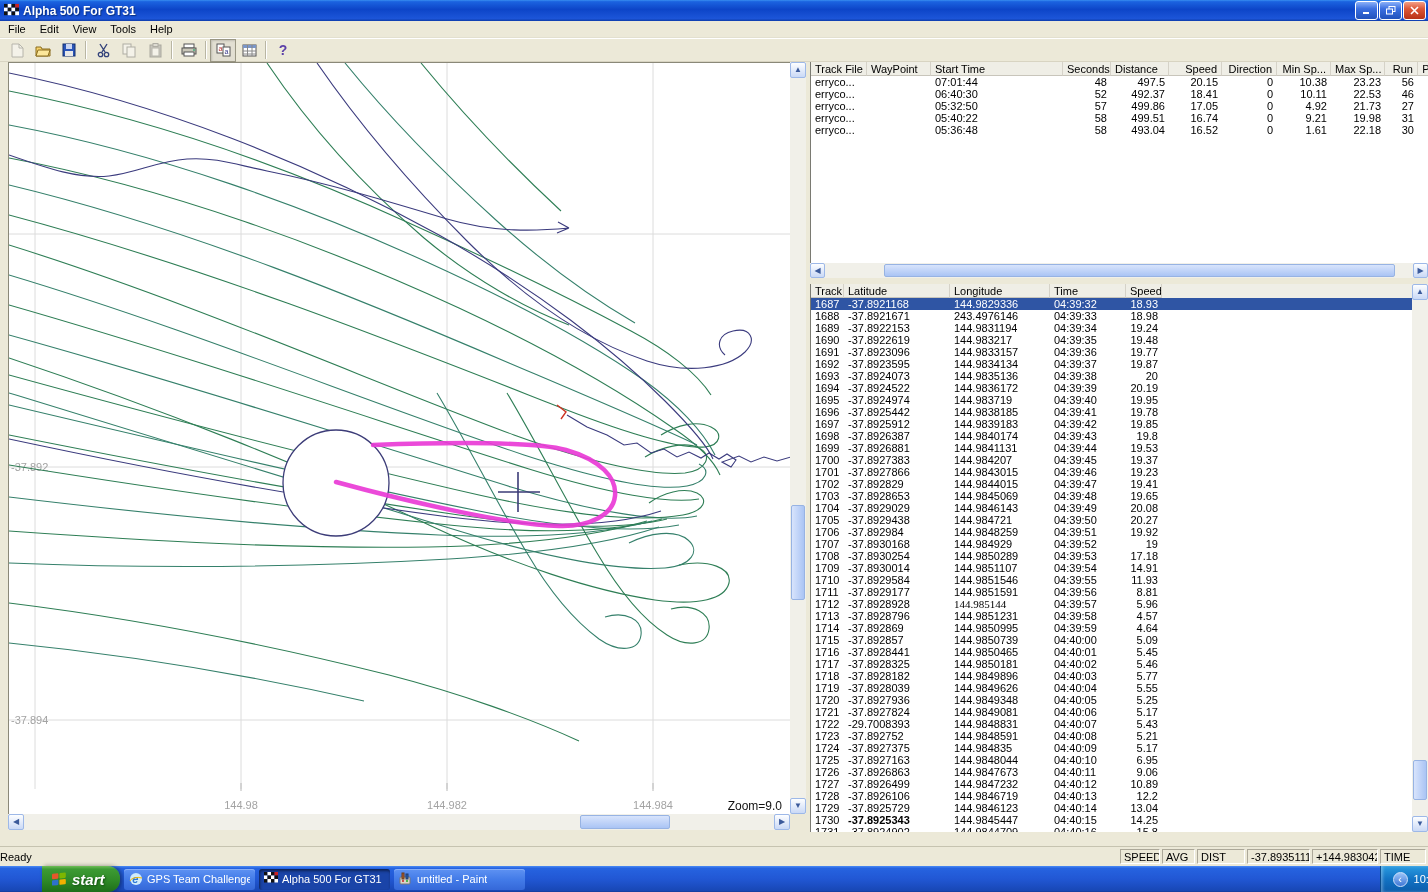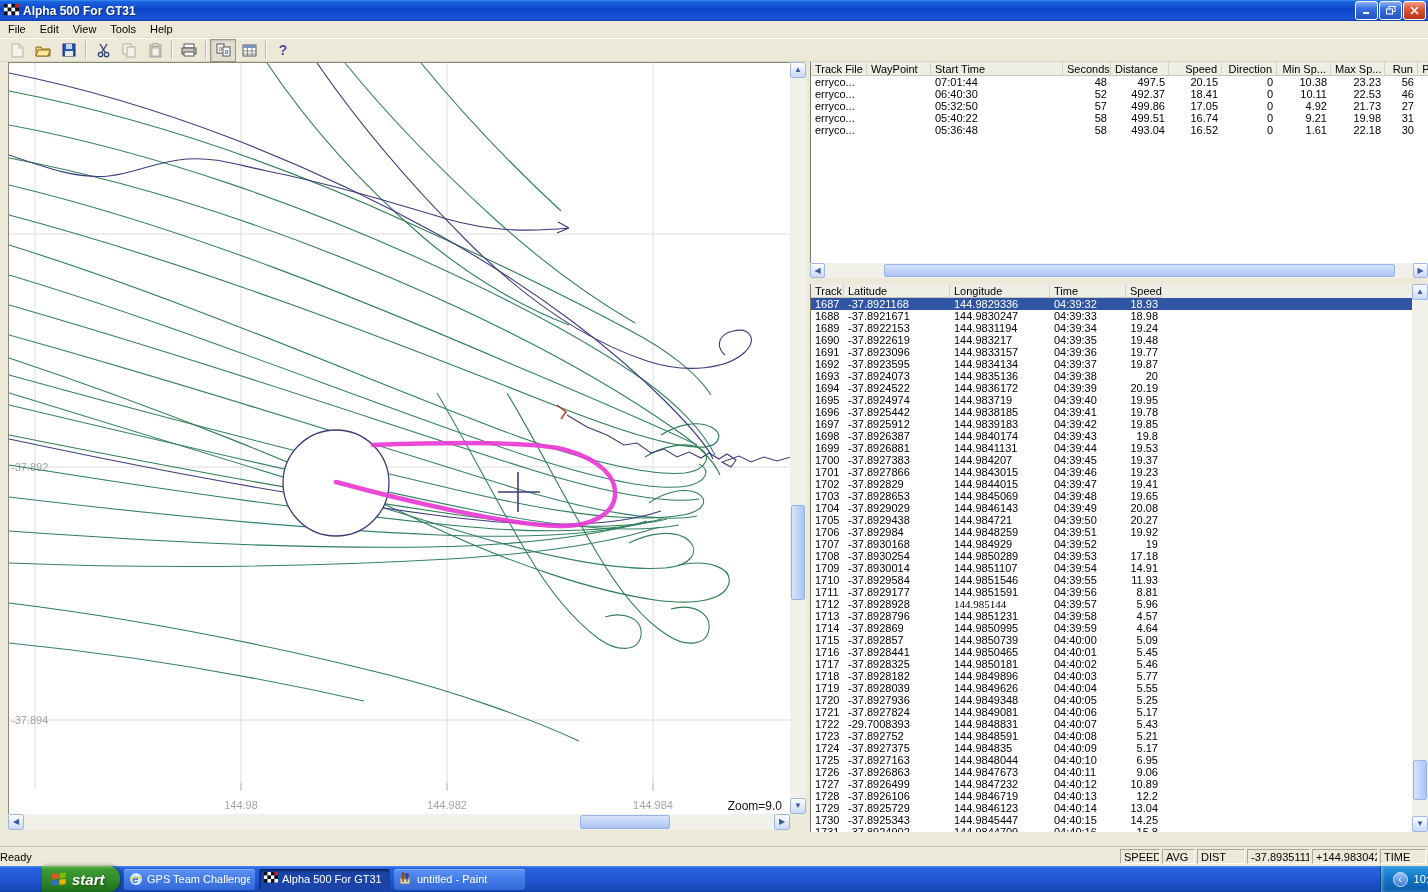--- a/index.html
+++ b/index.html
@@ -381,21 +381,21 @@
         <div class="trow selected">
           <div class="td" style="width: 33px;">1687</div>
           <div class="td" style="width: 106px;">-37.8921168</div>
           <div class="td" style="width: 100px;">144.9829336</div>
           <div class="td" style="width: 76px;">04:39:32</div>
           <div class="td num" style="width: 36px;">18.93</div>
         </div>
         <div class="trow">
           <div class="td" style="width: 33px;">1688</div>
           <div class="td" style="width: 106px;">-37.8921671</div>
-          <div class="td" style="width: 100px;">144.9830247</div>
+          <div class="td" style="width: 100px;">243.4976146</div>
           <div class="td" style="width: 76px;">04:39:33</div>
           <div class="td num" style="width: 36px;">18.98</div>
         </div>
         <div class="trow">
           <div class="td" style="width: 33px;">1689</div>
           <div class="td" style="width: 106px;">-37.8922153</div>
           <div class="td" style="width: 100px;">144.9831194</div>
           <div class="td" style="width: 76px;">04:39:34</div>
           <div class="td num" style="width: 36px;">19.24</div>
         </div>
@@ -674,21 +674,21 @@
         </div>
         <div class="trow">
           <div class="td" style="width: 33px;">1729</div>
           <div class="td" style="width: 106px;">-37.8925729</div>
           <div class="td" style="width: 100px;">144.9846123</div>
           <div class="td" style="width: 76px;">04:40:14</div>
           <div class="td num" style="width: 36px;">13.04</div>
         </div>
         <div class="trow">
           <div class="td" style="width: 33px;">1730</div>
-          <div class="td" style="width: 106px;">-37.8925343</div>
+          <div class="td" style="width: 106px; font-weight: bold;">-37.8925343</div>
           <div class="td" style="width: 100px;">144.9845447</div>
           <div class="td" style="width: 76px;">04:40:15</div>
           <div class="td num" style="width: 36px;">14.25</div>
         </div>
         <div class="trow">
           <div class="td" style="width: 33px;">1731</div>
           <div class="td" style="width: 106px;">-37.8924902</div>
           <div class="td" style="width: 100px;">144.9844709</div>
           <div class="td" style="width: 76px;">04:40:16</div>
           <div class="td num" style="width: 36px;">15.8</div>

